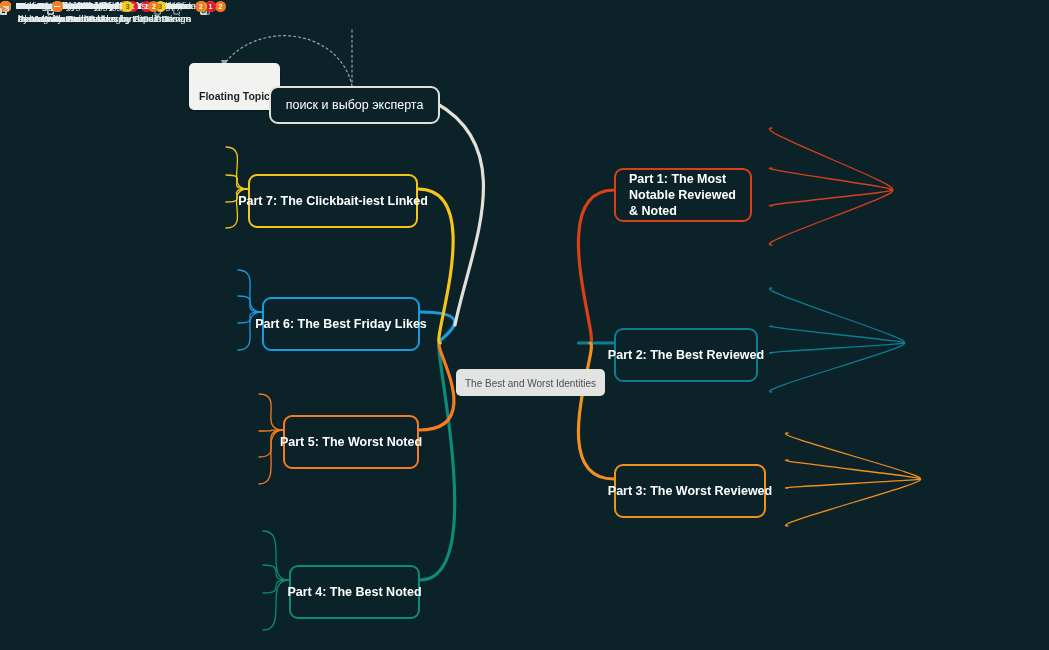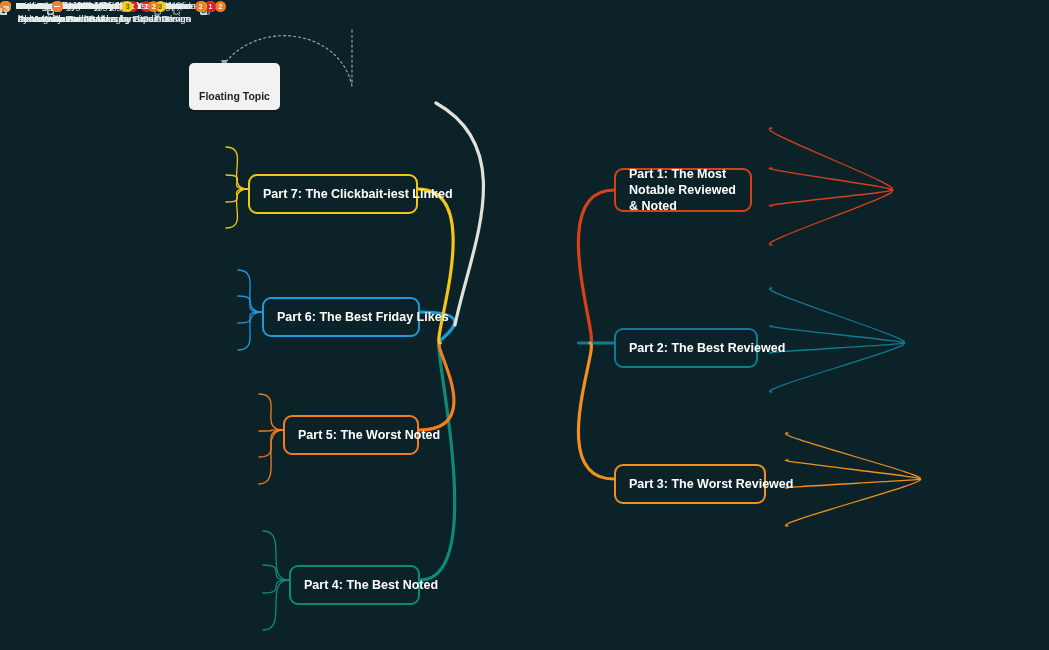--- a/index.html
+++ b/index.html
@@ -40,22 +40,23 @@
   }
   .floating span{color:#1d1f22;font-size:10.5px;font-weight:700;white-space:nowrap;}
 
   
   .topic{
     position:absolute;
     background:#0b2229;
     border:2.5px solid #888;
     border-radius:9px;
     display:flex;align-items:center;
-    padding:18px 13px;
+    padding:25px 13px;
     box-sizing:border-box;
+    justify-content:center;
   }
   .topic span{
     color:#ffffff;font-size:12.5px;font-weight:600;line-height:1.28;
   }
   .topic.wide span{white-space:nowrap;}
 
   .search-node{
     position:absolute;left:269px;top:86px;
     width:167px;height:34px;
     background:#0b2229;border:2.5px solid #e3e0d7;border-radius:9px;
@@ -136,21 +137,27 @@
       <path d="M 455 325 C 470 250, 520 150, 436 103" fill="none" stroke="#e3e0d7" stroke-width="3.2" stroke-linecap="round"></path>
       <path d="M 352 86 C 340 30, 260 18, 224 64" fill="none" stroke="#9aa6a9" stroke-width="1.2" stroke-linecap="round" stroke-dasharray="2,3"></path>
       <path d="M 221 60 L 224 68 L 228 60 Z" fill="#9aa6a9"></path>
       <path d="M 352 30 C 352 54, 352 70, 352 84" fill="none" stroke="#9aa6a9" stroke-width="1.2" stroke-linecap="round" stroke-dasharray="2,3"></path>
     </svg>
 
   <div class="floating">
     <span>Floating Topic</span>
   </div>
 
-
+  <div class="search-node">
+    <span>поиск и выбор эксперта</span>
+  </div>
+
+  <div class="center-sub">
+    <span>The Best and Worst Identities</span>
+  </div>
 
   <div id="branch-layer">
       <div class="topic" style="left: 614px; top: 168px; width: 138px; height: 44px; border-color: rgb(216, 64, 26);">
         <span>Part 1: The Most Notable Reviewed &amp; Noted</span>
       </div>
       <div class="leaf">
         <span class="badge b1">1</span>
         <span class="ltext">New Logo and Identity for Slack by Pentagram and In-house</span>
         <span class="ext">
     <svg width="9" height="9" viewBox="0 0 10 10">

